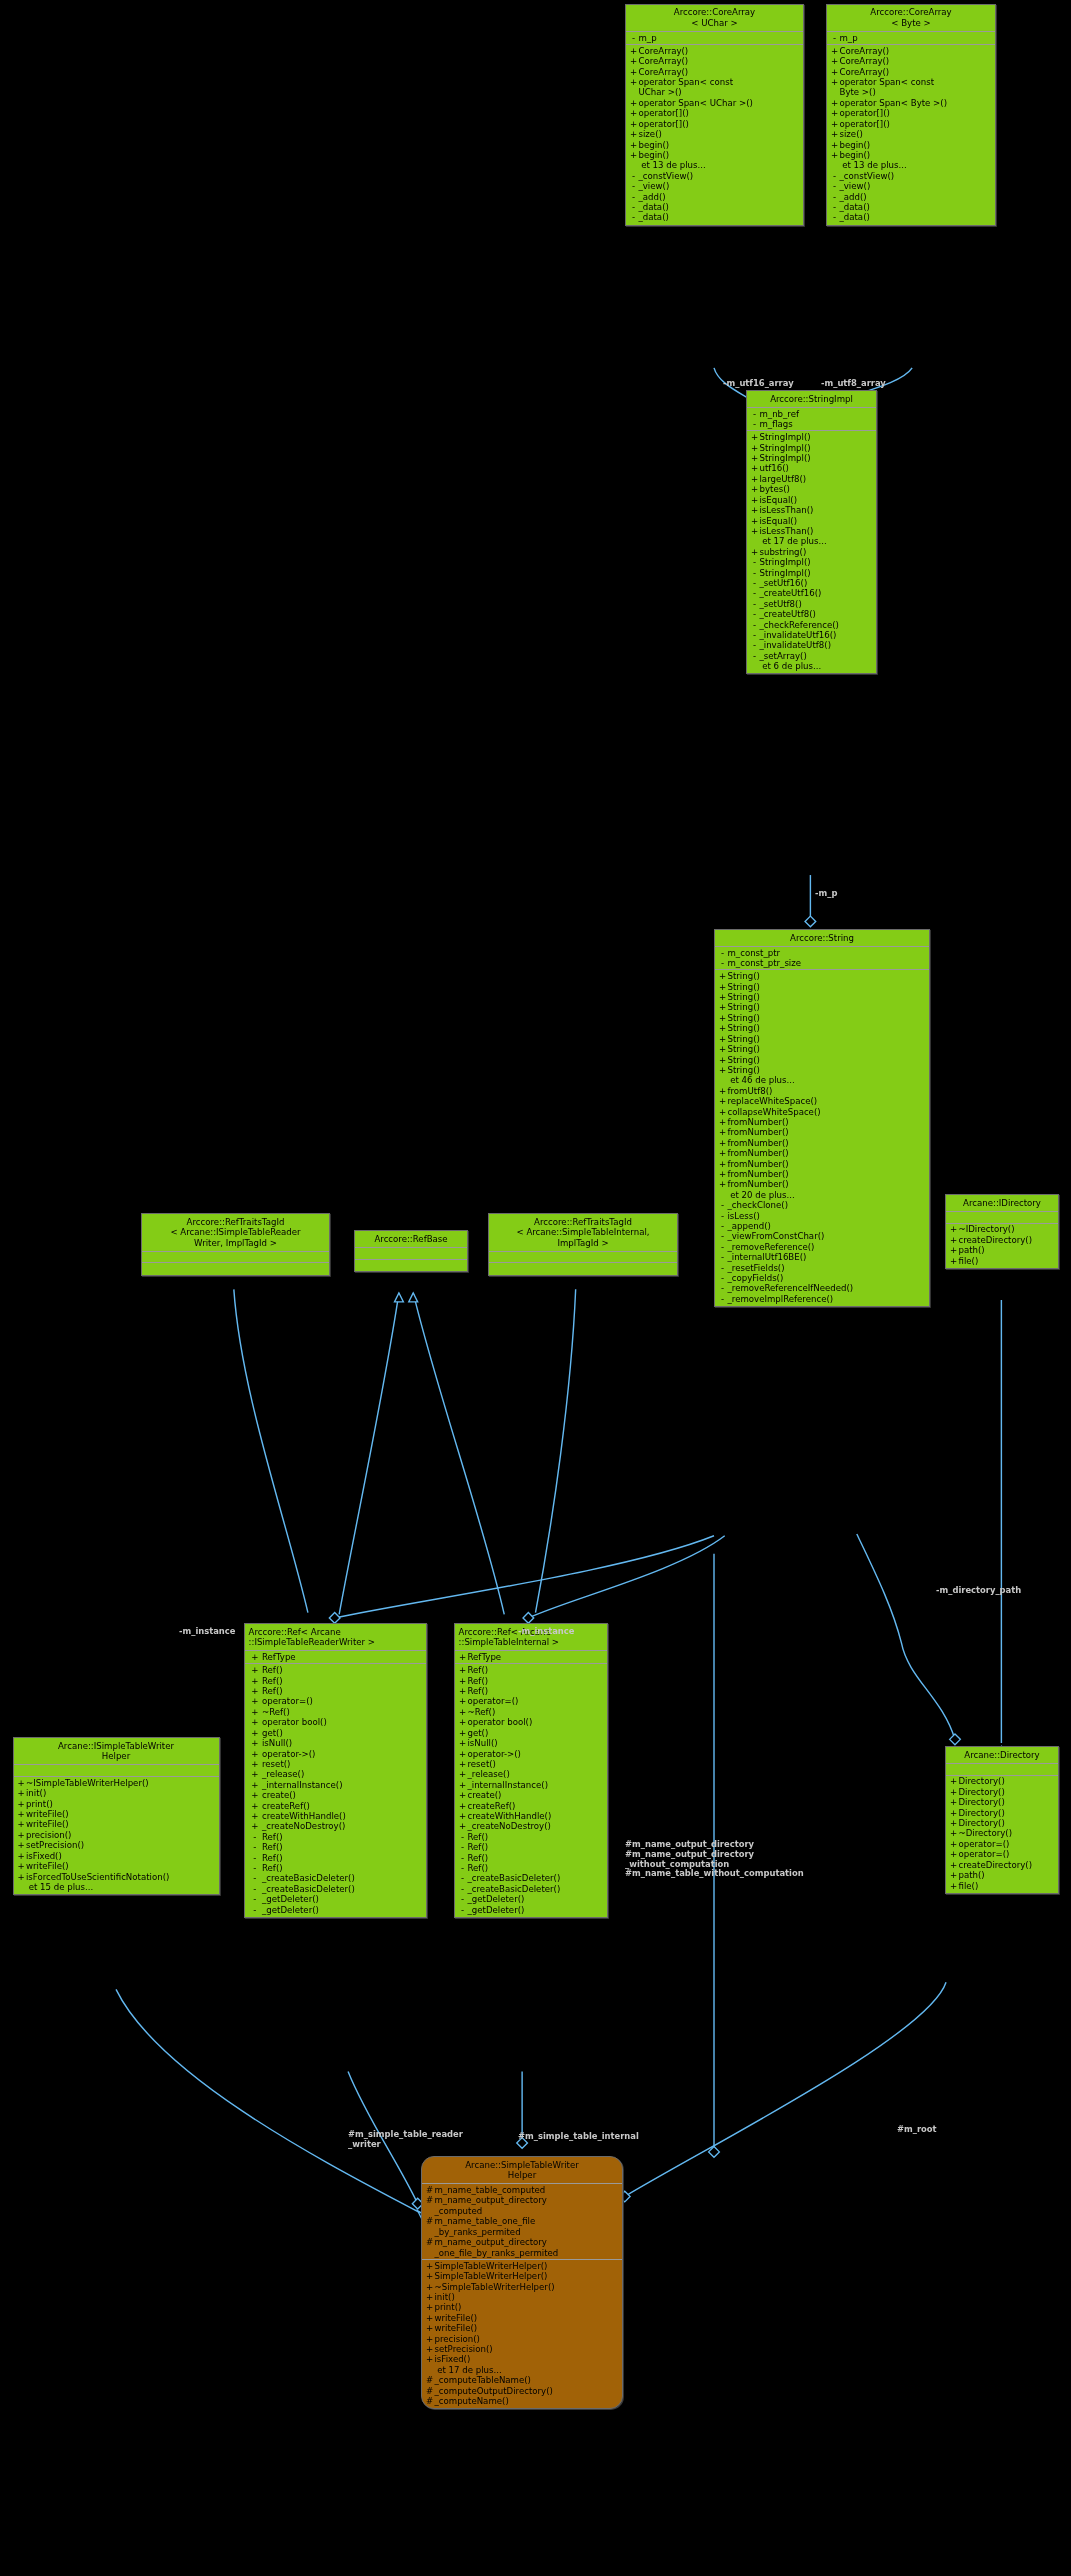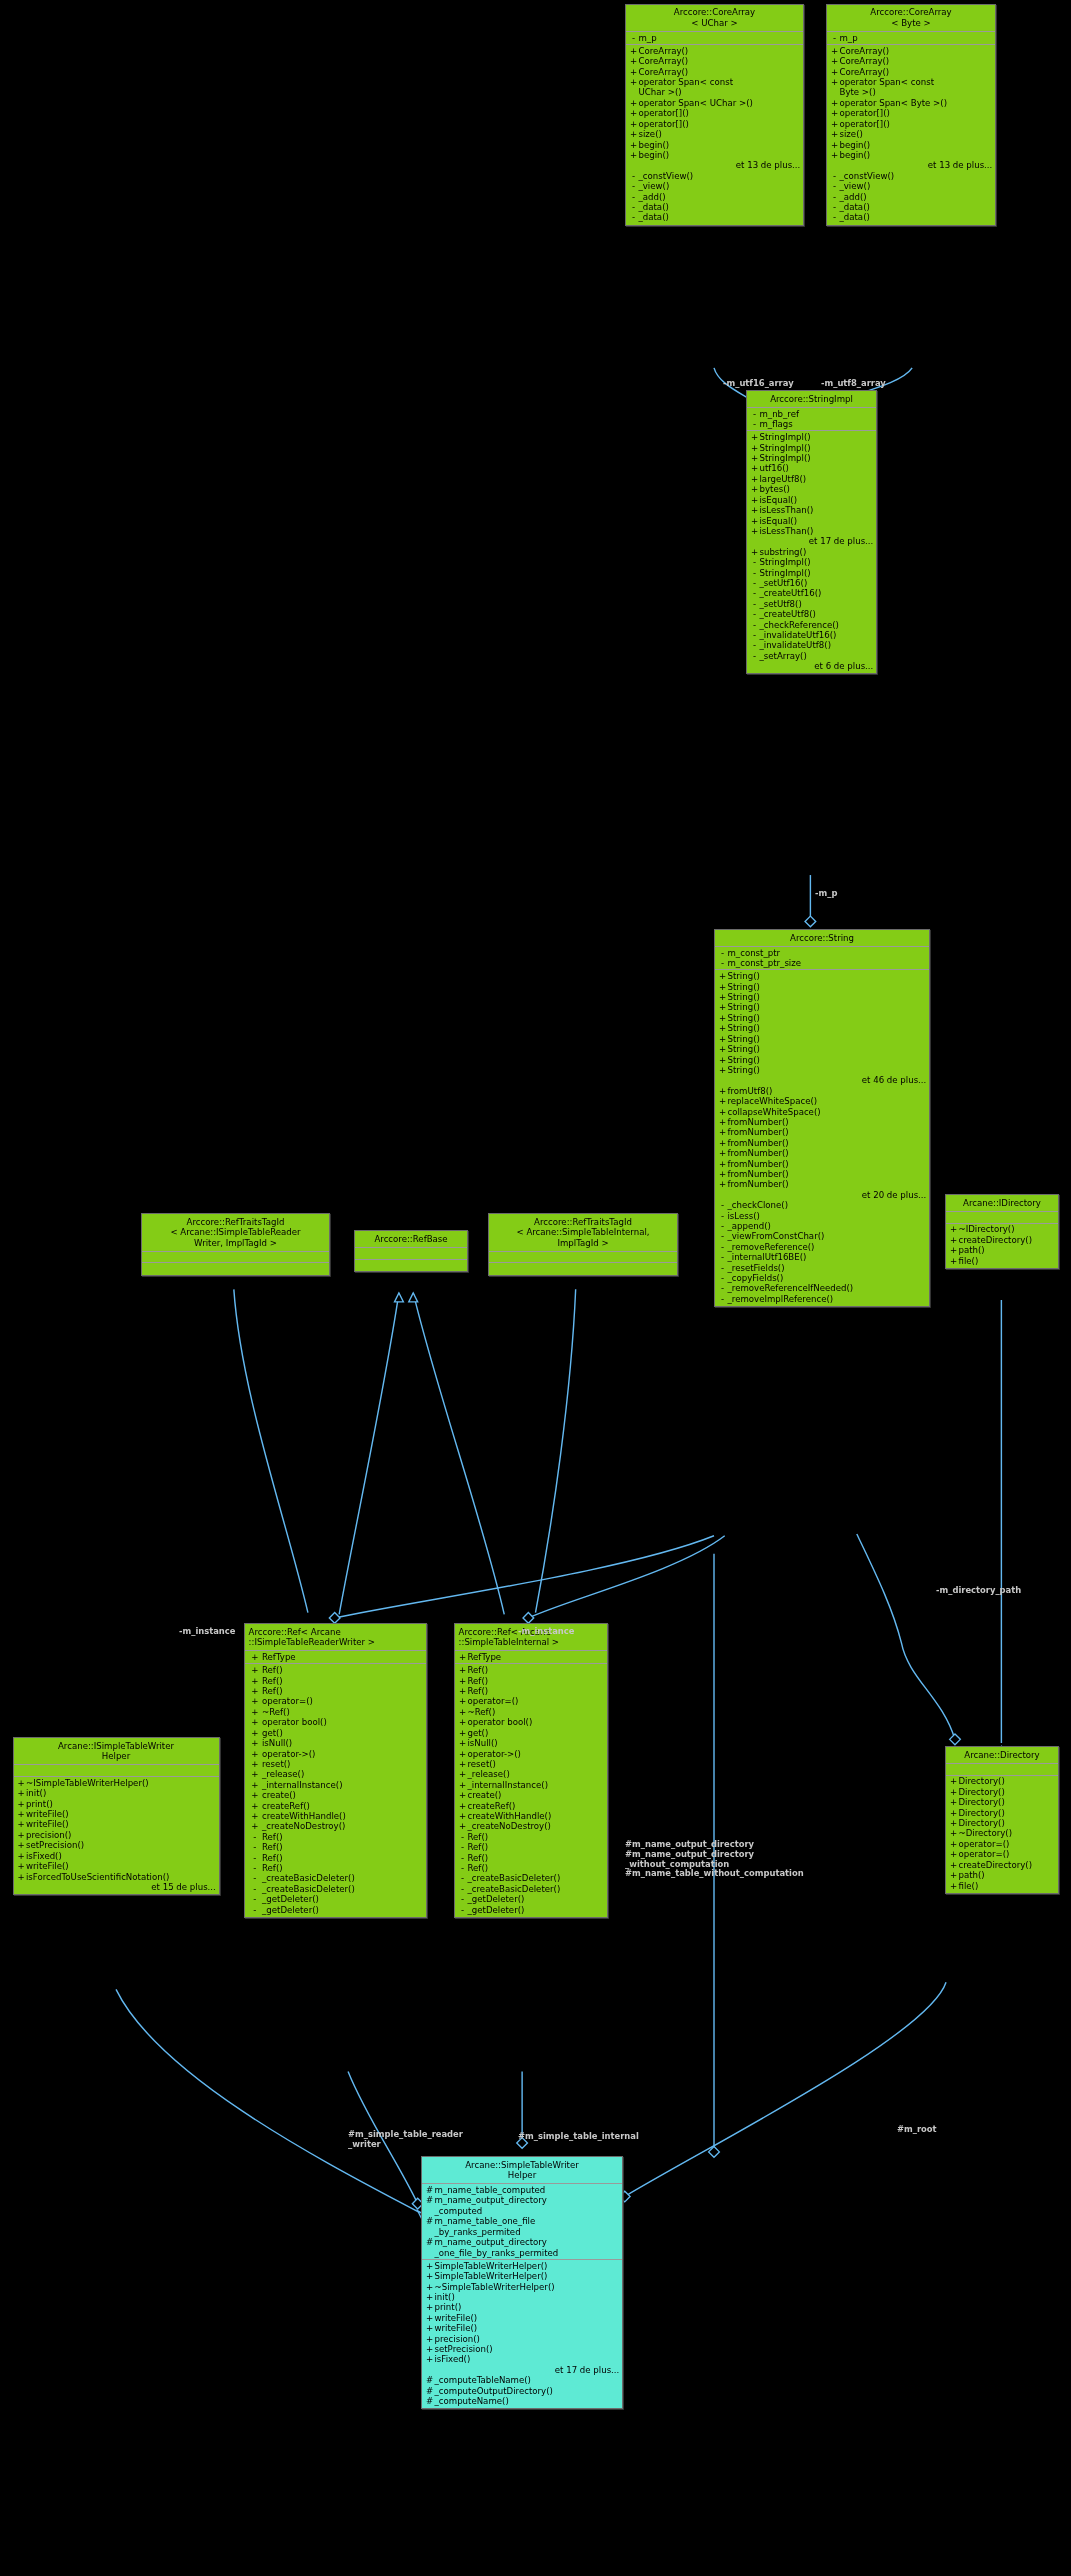--- a/index.html
+++ b/index.html
@@ -15,21 +15,21 @@
   
   .cls{
     position:absolute;
     background:#84cc16;
     border:0.9px solid #6b6b6b;
     box-sizing:border-box;
     box-shadow:0.9px 0.9px 0 #3a3a3a;
     font-size:8.6px;
     line-height:10.4px;
   }
-  .cls.grey{background:#5eead4;}
+  .cls.grey{background:#a16207;border-radius:13px;}
   .cls .title{
     text-align:center;
     padding:2.7px 3.6px 2.7px 3.6px;
     border-bottom:0.9px solid #9a9a9a;
     white-space:pre-line;
   }
   .cls .attrs{
     border-bottom:0.9px solid #9a9a9a;
     padding:0.9px 0 0.9px 0;
     min-height:5.4px;
@@ -40,21 +40,21 @@
     padding:0 2.7px 0 2.7px;
     white-space:pre-line;
   }
   .vis{
     width:9.8px;
     flex:0 0 9.8px;
     text-align:center;
   }
   .vis.wide{width:14.3px;flex:0 0 14.3px;}
   .mem{flex:1 1 auto;}
-  .more{padding-left:12.5px;text-align:right;}
+  .more{padding-left:12.5px;}
 
   
   .elabel{
     position:absolute;
     color:#c8c8c8;
     font-size:8.4px;
     line-height:9.8px;
     font-weight:bold;
     white-space:pre-line;
     text-align:left;

